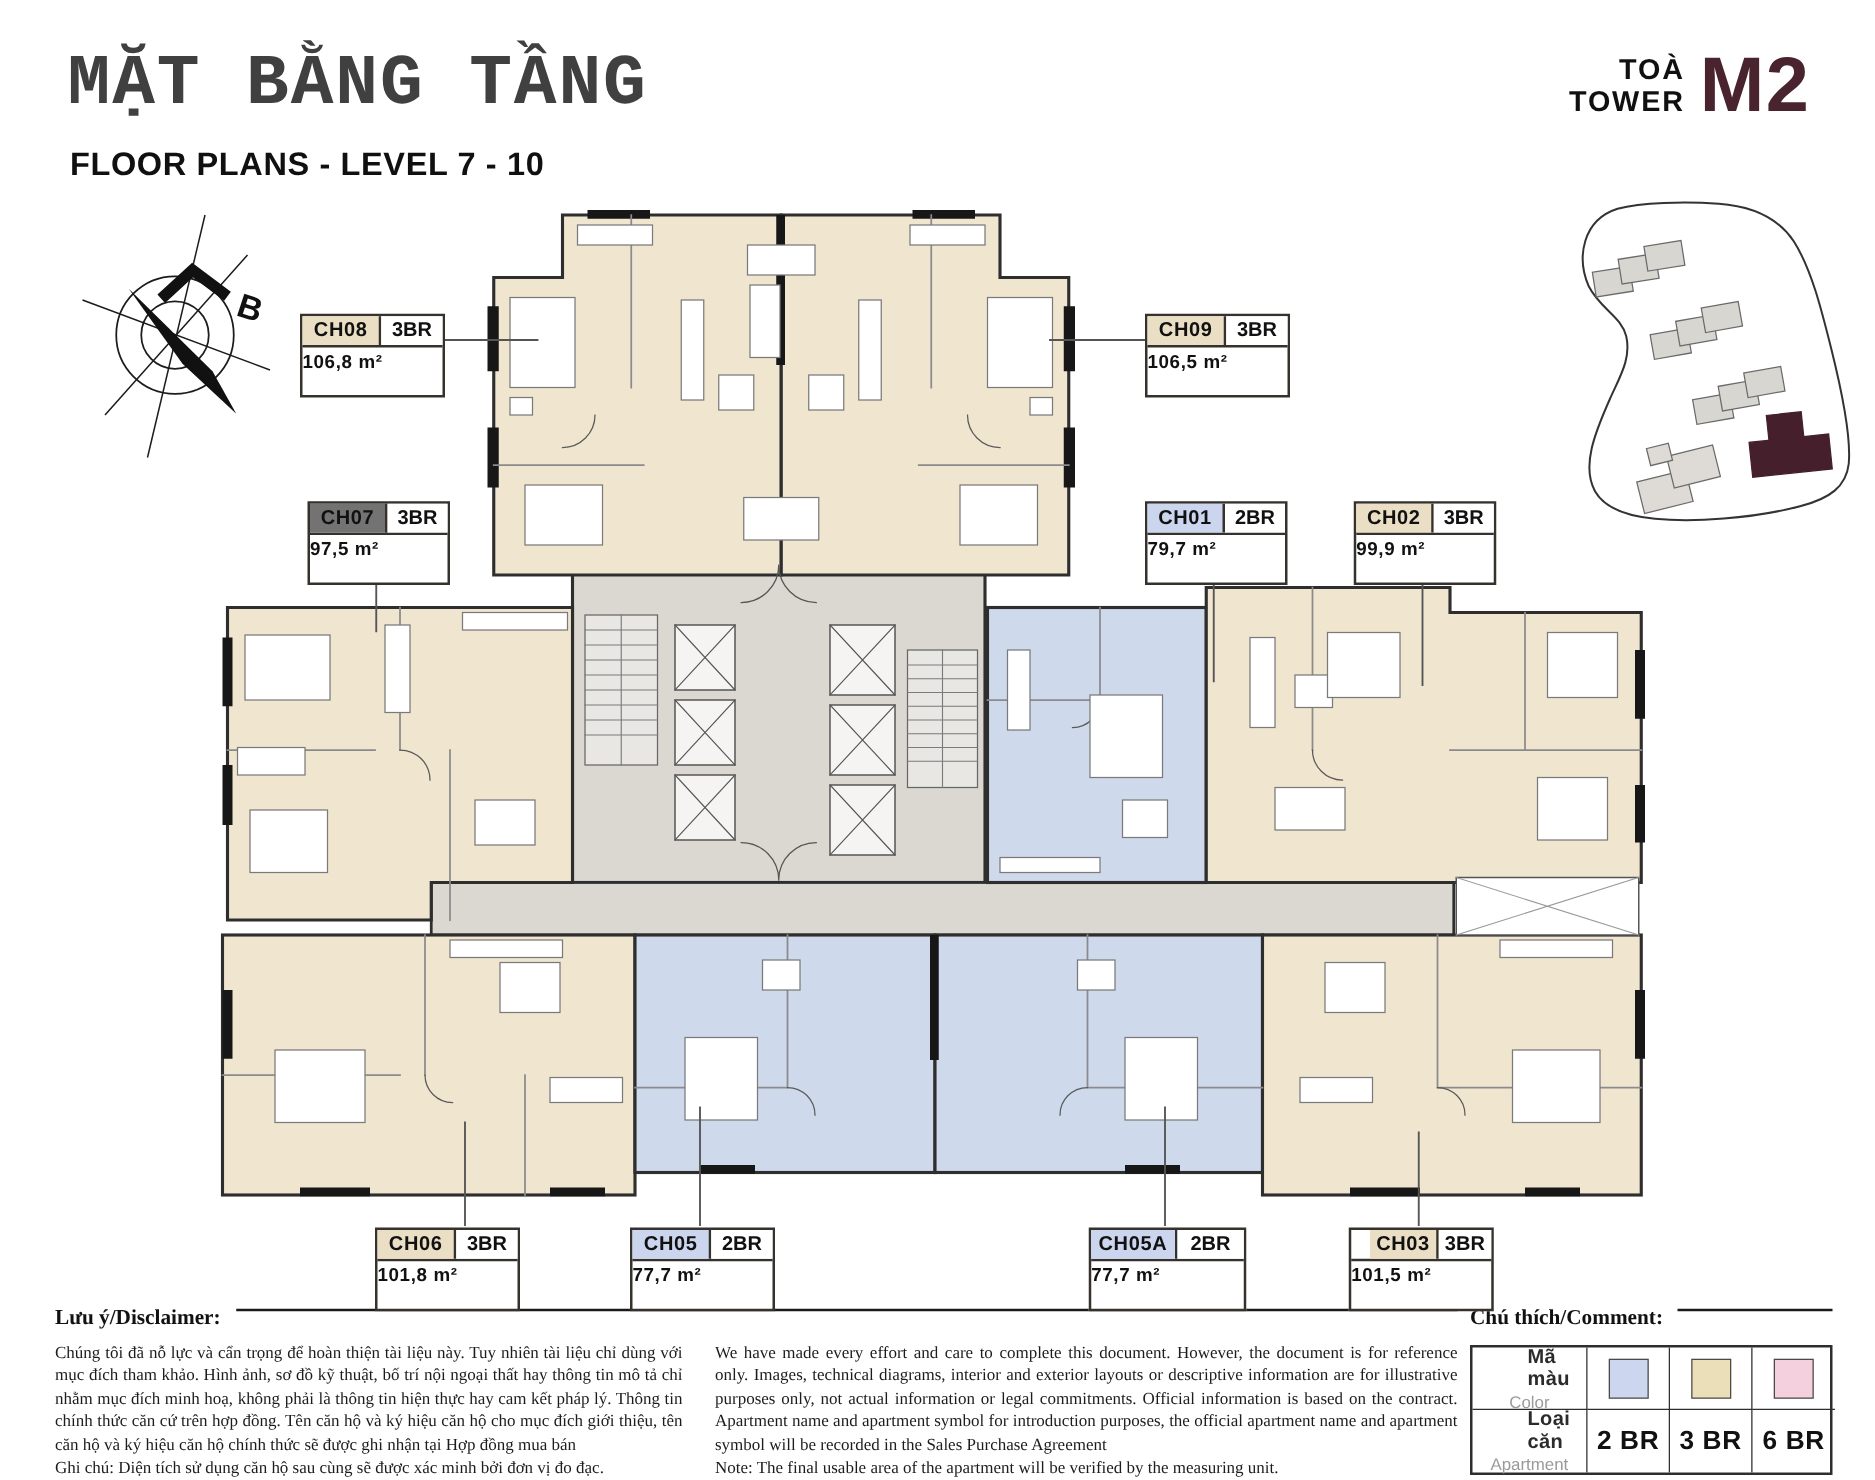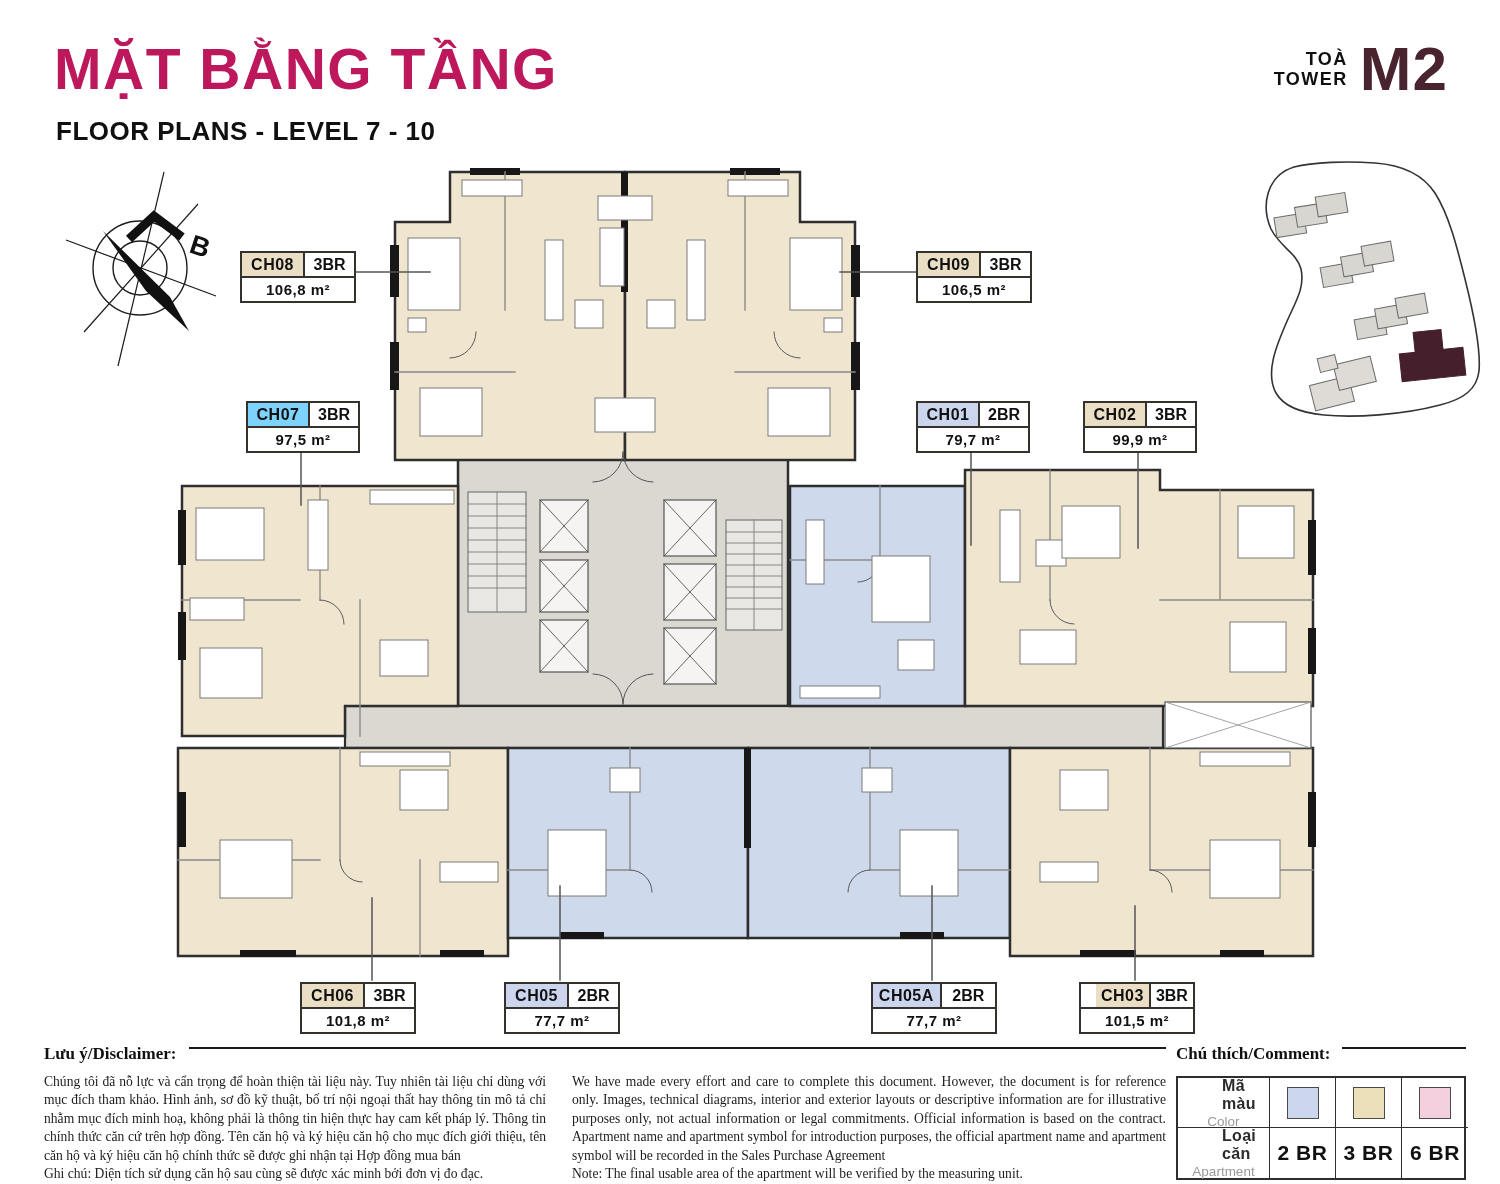--- a/index.html
+++ b/index.html
@@ -1,30 +1,30 @@
 <!DOCTYPE html>
 <html><head>
 <meta charset="utf-8">
 <style>
   html,body{margin:0;padding:0;}
   body{width:1500px;height:1184px;background:#ffffff;position:relative;
        font-family:"Liberation Sans",sans-serif;color:#111;overflow:hidden;}
   .abs{position:absolute;}
   
-  .title{left:54px;top:36px;font-size:57px;font-weight:800;color:#be185d;letter-spacing:1.5px;}
+  .title{left:54px;top:36px;font-size:57px;font-weight:800;color:#404040;letter-spacing:1.5px;font-family:Liberation Mono, monospace;}
   .subtitle{left:56px;top:116px;font-size:26px;font-weight:700;color:#101010;letter-spacing:.5px;}
   .tower{left:1248px;top:38px;width:200px;display:flex;align-items:center;justify-content:flex-end;gap:12px;}
-  .tower-words{text-align:right;font-weight:700;font-size:18px;line-height:1.12;letter-spacing:1.5px;color:#101010;}
+  .tower-words{text-align:right;font-weight:700;font-size:23px;line-height:1.12;letter-spacing:1.5px;color:#101010;}
   .tower-code{font-size:62px;font-weight:700;color:#49242f;letter-spacing:1px;line-height:1;}
   
   .apt-label{border:2px solid #35322d;background:#fff;z-index:5;font-weight:700;}
   .apt-top{display:flex;border-bottom:2px solid #35322d;height:23px;line-height:23px;}
   .apt-code{flex:1.25;text-align:center;font-size:16px;letter-spacing:.5px;border-right:2px solid #35322d;}
   .apt-type{flex:1;text-align:center;font-size:16px;background:#fff;}
-  .apt-area{height:23px;line-height:23px;text-align:center;font-size:15px;letter-spacing:.5px;}
+  .apt-area{height:38px;line-height:23px;text-align:left;font-size:15px;letter-spacing:.5px;}
   
   .foot-head{display:flex;align-items:flex-start;gap:12px;font-family:"Liberation Serif",serif;
              font-weight:700;font-size:17px;color:#111;}
   .foot-line{flex:1;border-top:2px solid #1a1a1a;margin-top:3px;}
   .disclaimer{left:44px;top:1044px;width:1122px;}
   .disc-cols{display:flex;gap:26px;margin-top:9px;font-family:"Liberation Serif",serif;
              font-size:13.6px;line-height:1.36;color:#1c1c1c;text-align:justify;}
   .disc-vi{width:502px;}
   .disc-en{width:594px;}
   .legend{left:1176px;top:1044px;width:290px;}
@@ -255,21 +255,21 @@
 </div>
 <div class="abs apt-label" style="left:916px;top:251px;width:112px;">
   <div class="apt-top">
       <div class="apt-code" style="background-color: rgb(234, 222, 196);">CH09</div>
       <div class="apt-type">3BR</div>
     </div>
   <div class="apt-area">106,5 m²</div>
 </div>
 <div class="abs apt-label" style="left:246px;top:401px;width:110px;">
   <div class="apt-top">
-      <div class="apt-code" style="background-color: #7dd3fc;">CH07</div>
+      <div class="apt-code" style="background-color: #737373;">CH07</div>
       <div class="apt-type">3BR</div>
     </div>
   <div class="apt-area">97,5 m²</div>
 </div>
 <div class="abs apt-label" style="left:916px;top:401px;width:110px;">
   <div class="apt-top">
       <div class="apt-code" style="background-color: rgb(203, 214, 238);">CH01</div>
       <div class="apt-type">2BR</div>
     </div>
   <div class="apt-area">79,7 m²</div>

